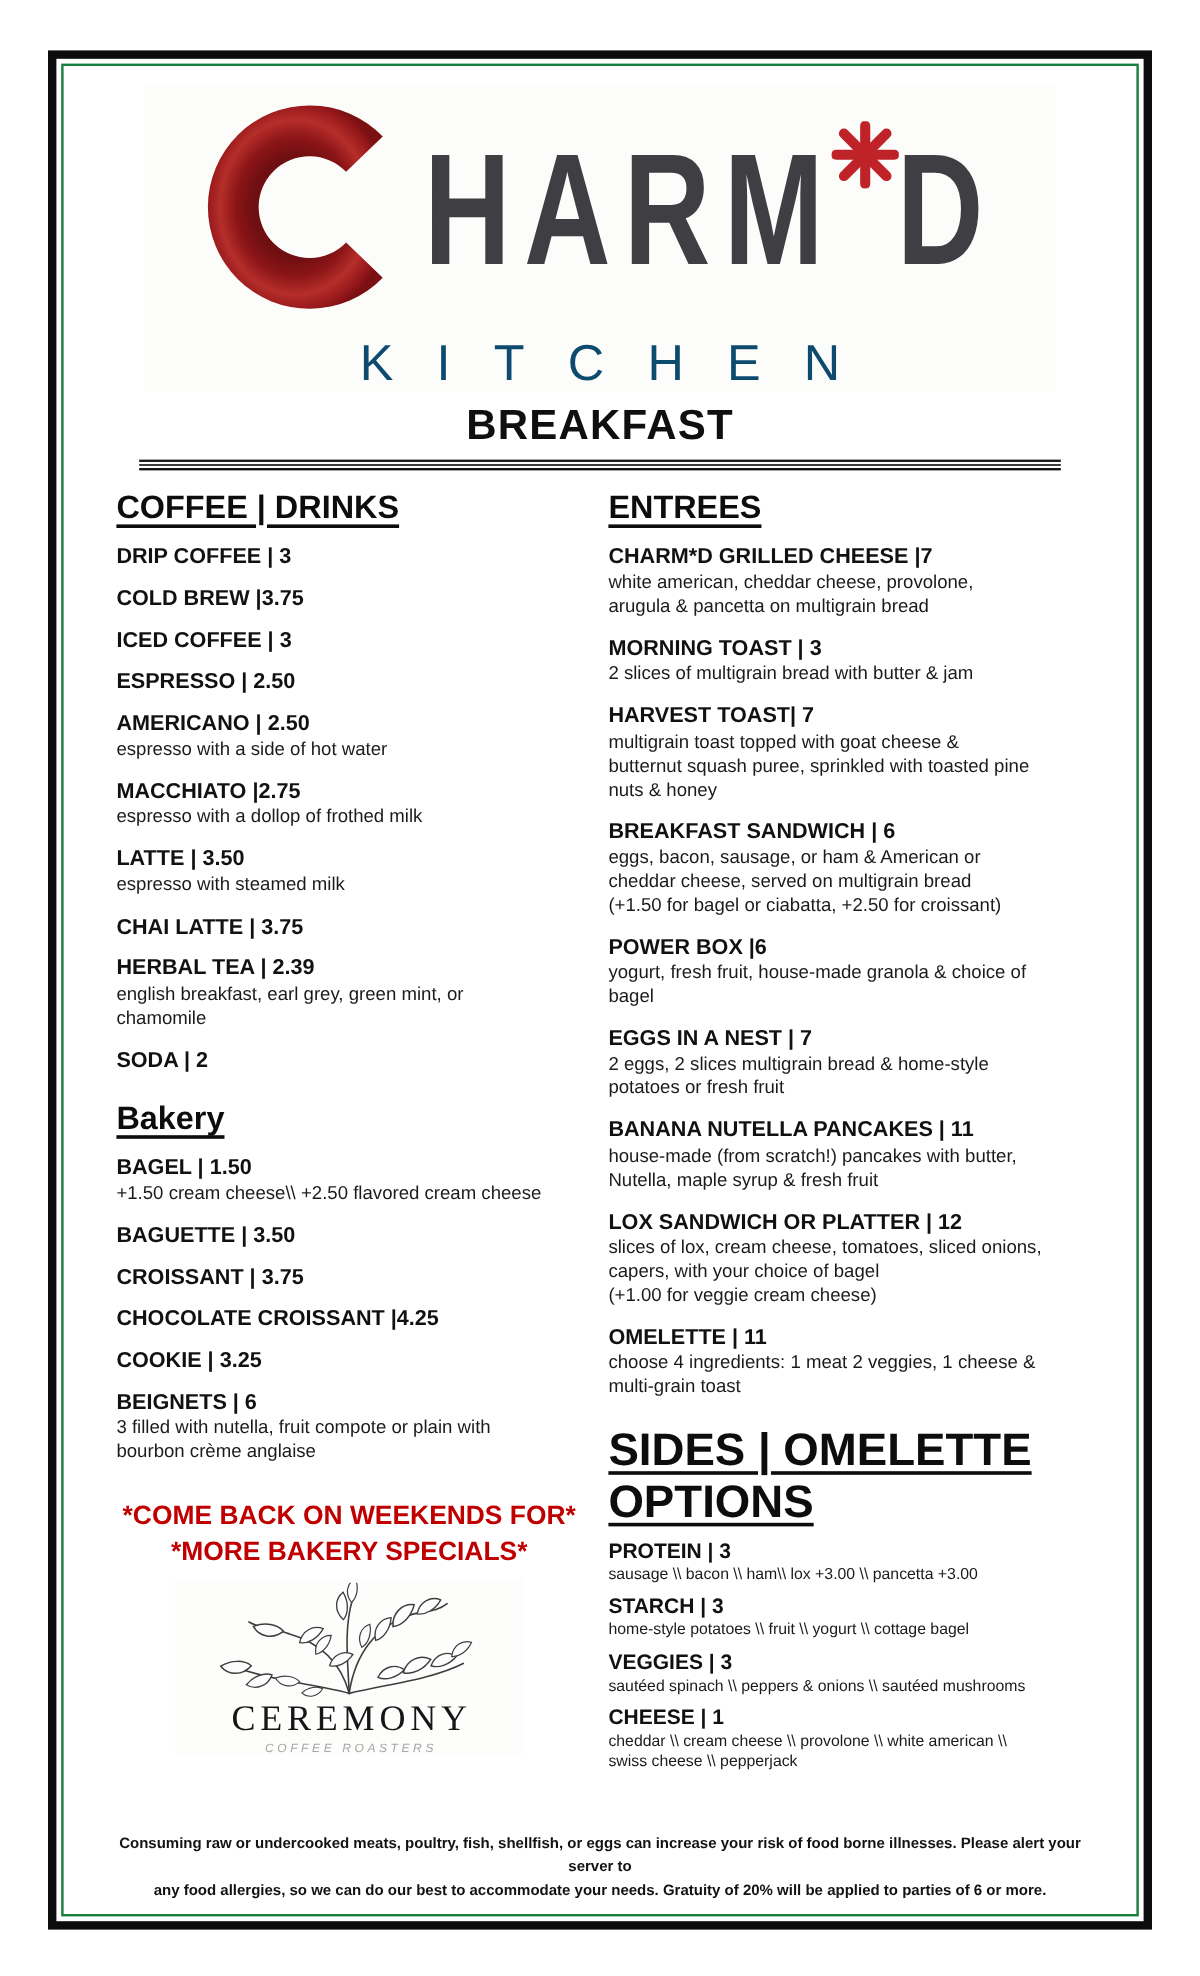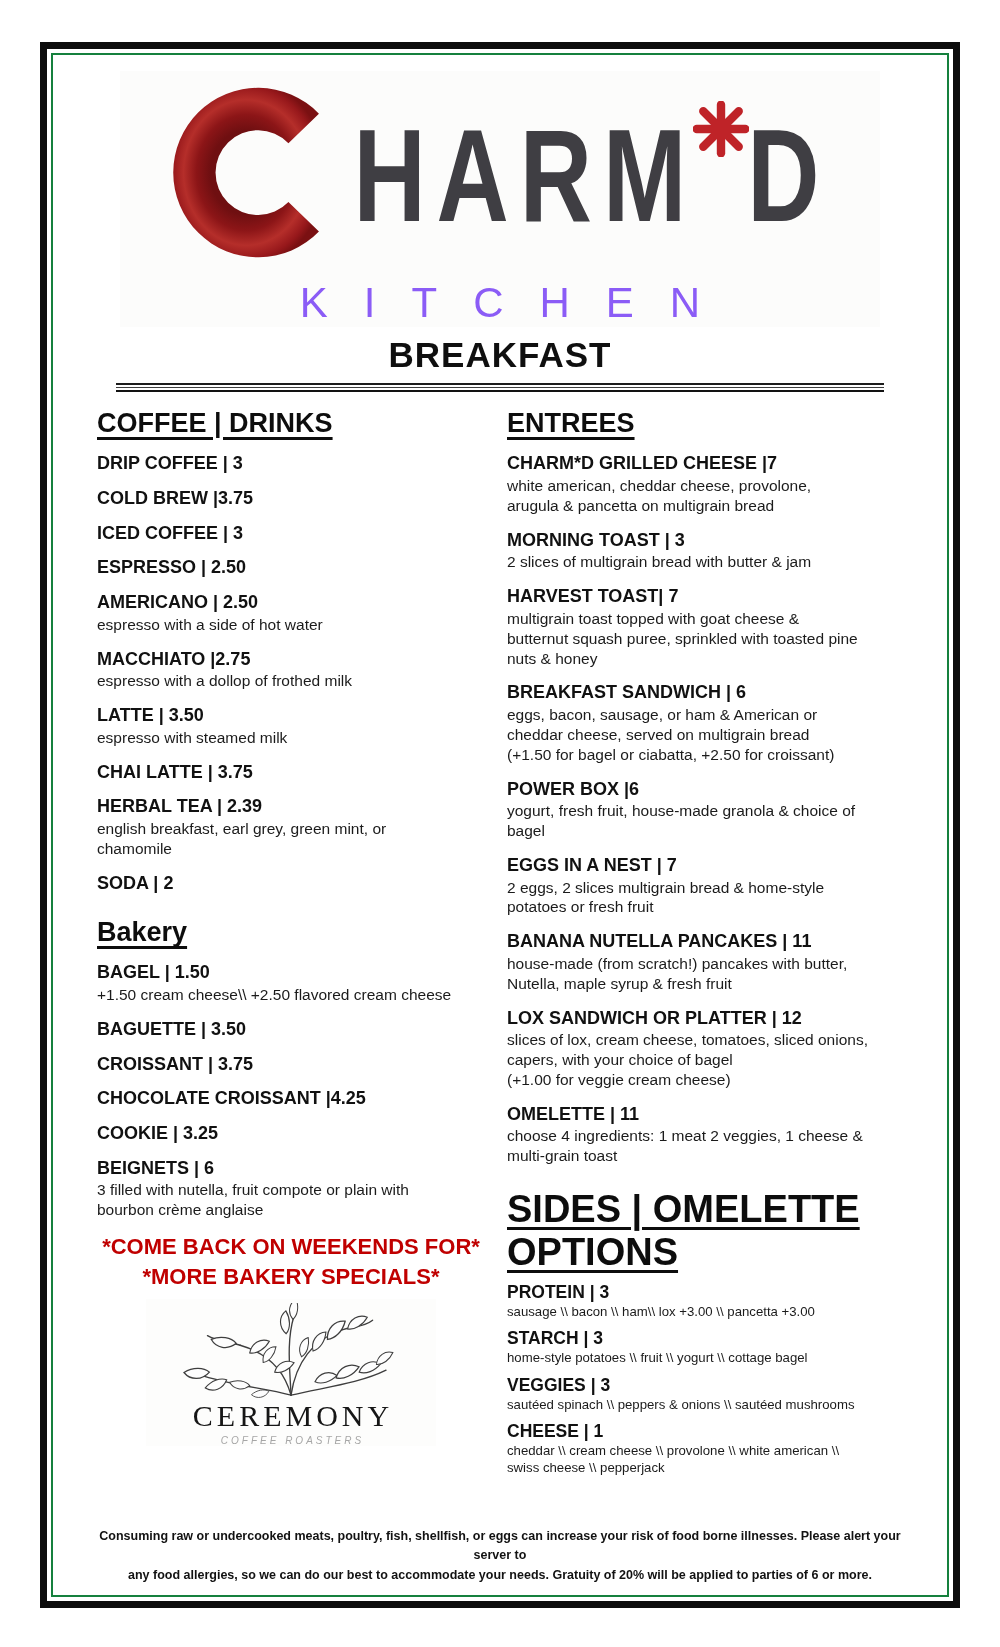--- a/index.html
+++ b/index.html
@@ -21,21 +21,21 @@
   .logo-row { display:flex; justify-content:center; align-items:flex-start; height:198px; }
   .logo-c { width:178px; height:196px; flex:none; }
   .logo-word {
     display:inline-block; font-size:100px; line-height:1; font-weight:700;
     color:#3f3e43; letter-spacing:11px; margin-top:34px;
     transform:scaleY(1.32); transform-origin:top center;
   }
   .logo-word.harm { margin-left:6px; }
   .logo-ast { width:56px; height:56px; margin:26px -2px 0 -4px; flex:none; }
   .logo-kitchen {
-    margin-top:6px; font-size:42px; font-weight:400; color:#8b5cf6;
+    margin-top:6px; font-size:42px; font-weight:400; color:#0c4a6e;
     letter-spacing:36px; padding-left:36px; line-height:1.15;
   }
   
   .title { text-align:center; font-size:35px; font-weight:700; color:#0f0f0f; margin-top:8px; letter-spacing:1px; }
   .rule {
     margin:8px auto 0; width:86%; height:9px;
     background:linear-gradient(to bottom,#1c1c1c 0 2px,#ffffff 2px 4px,#3c3c3c 4px 5.5px,#ffffff 5.5px 7px,#121212 7px 9px);
   }
   
   .columns { display:flex; gap:22px; padding:2px 28px 0 44px; align-items:flex-start; }
@@ -46,21 +46,21 @@
     text-decoration:underline; text-decoration-thickness:3px; text-underline-offset:5px;
   }
   h2.section.sides-h { font-size:38px; margin-top:22px; }
   .item { margin-top:14px; }
   .item .name { font-size:18px; font-weight:700; color:#111; line-height:1.15; }
   .item .desc { font-size:15.5px; color:#1b1b1b; line-height:1.28; margin-top:2px; white-space:pre-line; }
   .sides-list .item { margin-top:8px; }
   .sides-list .item .name { font-size:17.5px; }
   .sides-list .item .desc { font-size:13.2px; line-height:1.3; margin-top:1px; }
   
-  .promo { margin-top:12px; text-align:center; font-weight:700; font-size:22px; line-height:1.35; color:var(--accent-red,#c00000); }
+  .promo { margin-top:28px; text-align:center; font-weight:700; font-size:22px; line-height:1.35; color:var(--accent-red,#c00000); }
   .ceremony { margin:8px auto 0; width:290px; text-align:center; background:#fdfdfc; padding-top:4px; }
   .cer-name { font-family:"Liberation Serif", serif; font-size:30px; letter-spacing:4px; padding-left:4px; color:#161616; margin-top:-4px; }
   .cer-sub  { font-size:10px; letter-spacing:3px; padding-left:3px; color:#a6a6a6; margin-top:2px;font-style:italic; }
   
   .footer {
     margin-top:auto; padding:8px 30px 10px; text-align:center;
     font-size:12.5px; font-weight:700; line-height:1.55; color:#121212;
   }
 </style>
 </head>

